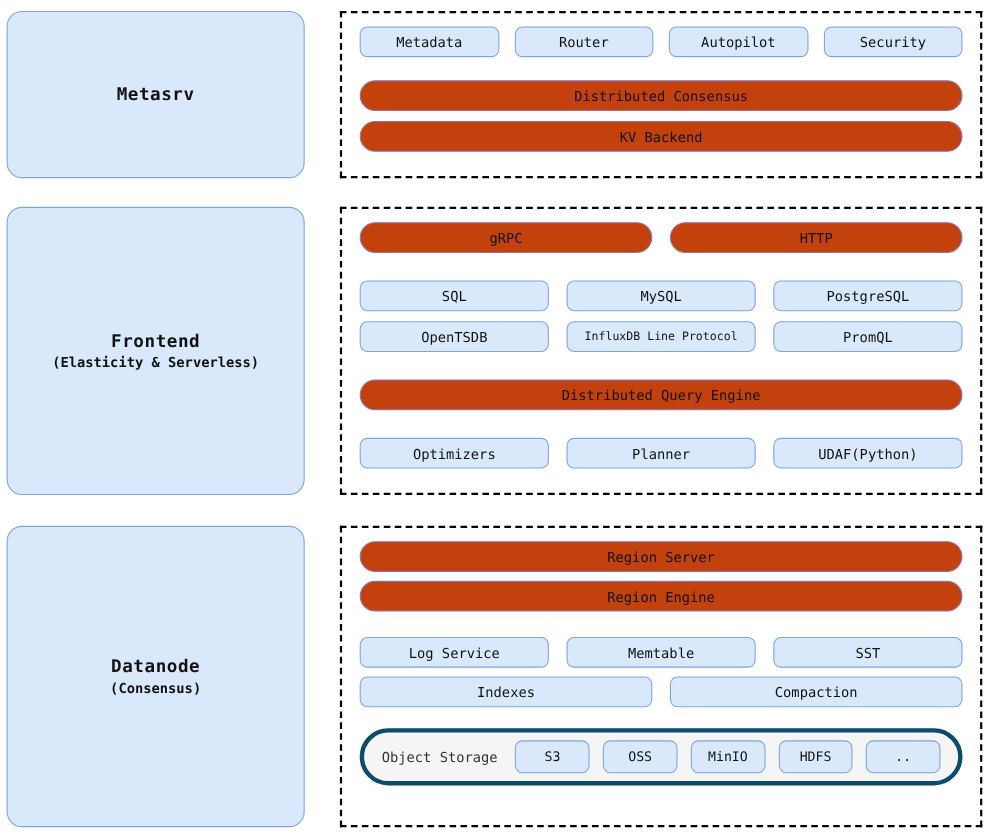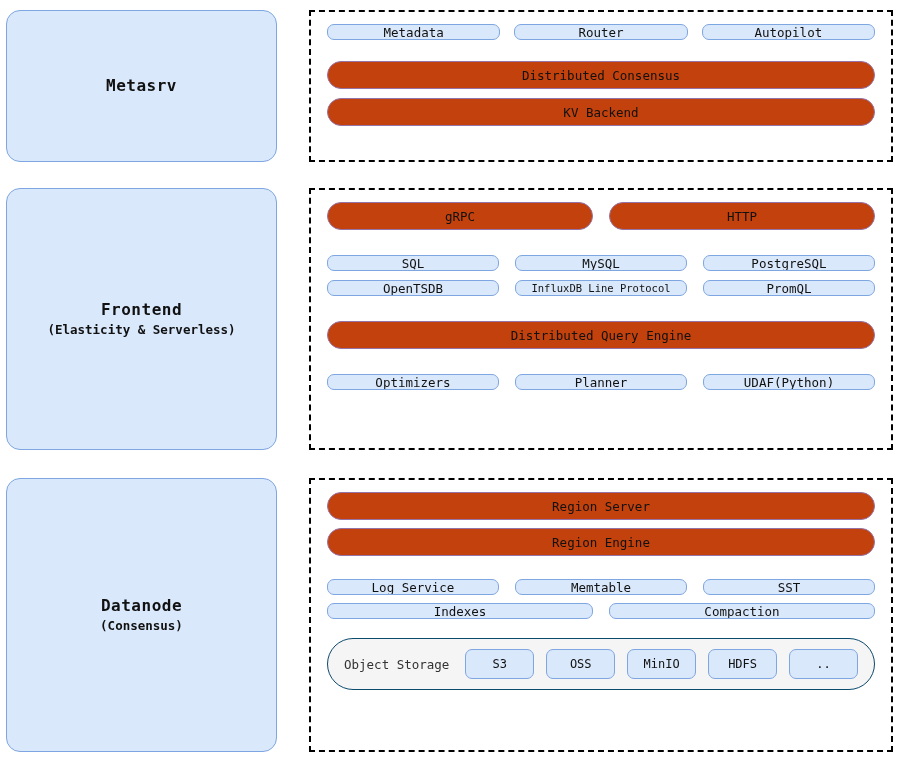--- a/index.html
+++ b/index.html
@@ -82,21 +82,21 @@
   .row-spacer { height: 7px; }
 
   
   .box {
     flex: 1 1 0;
     min-width: 0;
     box-sizing: border-box;
     background: #dae8fc;
     border: 1px solid #7ea6e0;
     border-radius: 7px;
-    height: 16px;
+    height: 28px;
     display: flex;
     align-items: center;
     justify-content: center;
     font-size: 12.5px;
     color: #111111;
     white-space: nowrap;
     overflow: hidden;
   }
   .box.small-text { font-size: 10.5px; }
 
@@ -114,21 +114,21 @@
     justify-content: center;
     font-size: 12.5px;
     color: #111111;
     white-space: nowrap;
   }
 
   
   .storage {
     box-sizing: border-box;
     background: #f5f5f5;
-    border: 1px solid #0c4a6e;
+    border: 4px solid #0c4a6e;
     border-radius: 26px;
     height: 52px;
     display: flex;
     align-items: center;
     padding: 0 16px;
     gap: 12px;
   }
   .storage-label {
     font-size: 12.5px;
     color: #333333;
@@ -158,20 +158,21 @@
   <div class="role-card" id="role-datanode">
     <div class="role-title">Datanode</div>
     <div class="role-sub">(Consensus)</div>
   </div>
 
   <div class="panel" id="panel-metasrv">
     <div class="row">
       <div class="box">Metadata</div>
       <div class="box">Router</div>
       <div class="box">Autopilot</div>
+      <div class="box">Security</div>
     </div>
     <div class="row-spacer-sm"></div>
     <div class="row">
       <div class="pill">Distributed Consensus</div>
     </div>
     <div class="row">
       <div class="pill">KV Backend</div>
     </div>
   </div>
 

